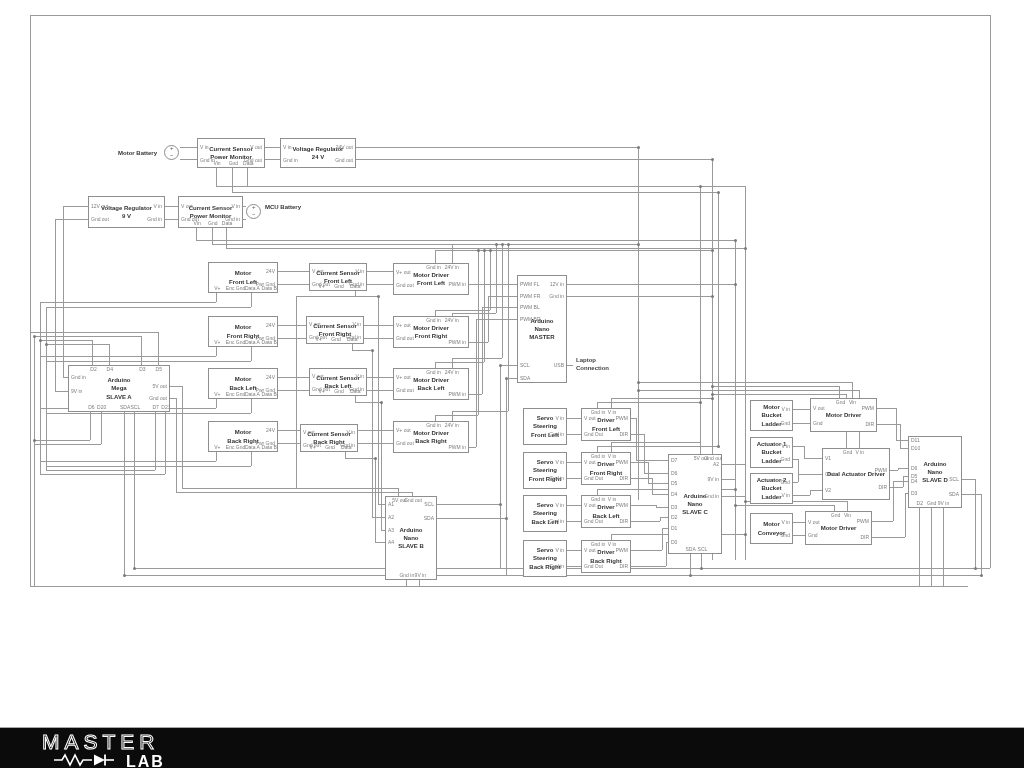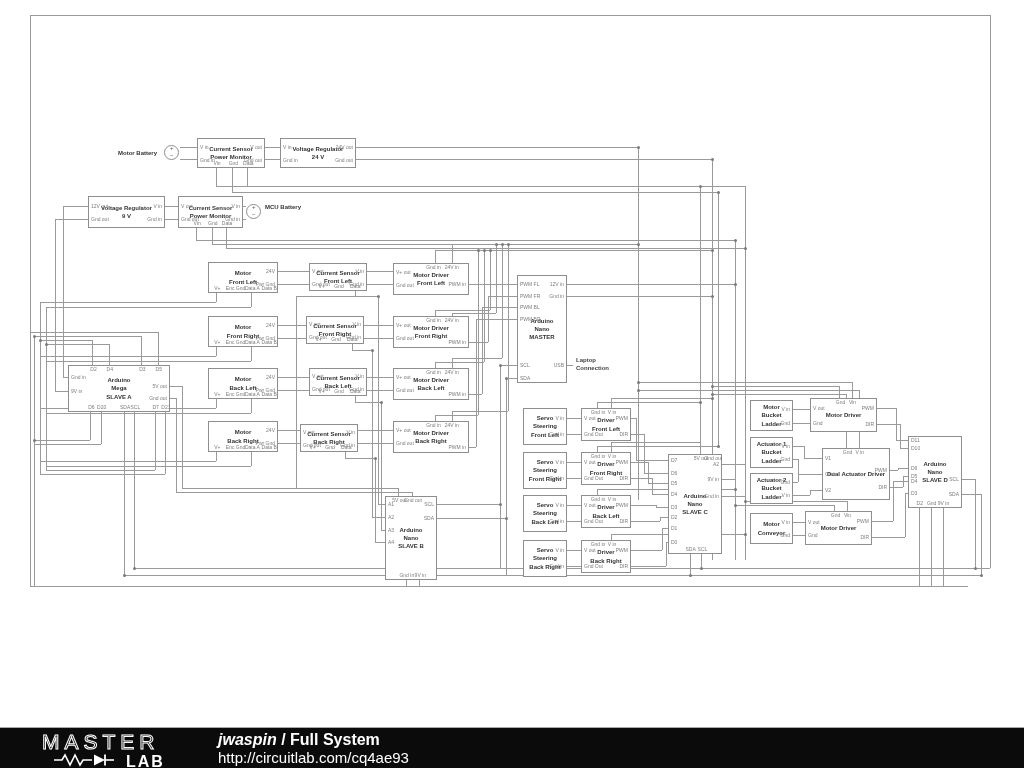--- a/index.html
+++ b/index.html
@@ -801,20 +801,14 @@
           <svg width="72" height="14" viewBox="0 0 72 14">
             <polyline points="0,7 8,7 11,2 16,12 21,2 26,12 29,7 38,7" fill="none" stroke="#ffffff" stroke-width="1.6"></polyline>
             <polygon points="40,1.5 40,12.5 51,7" fill="#ffffff"></polygon>
             <line x1="51" y1="1.5" x2="51" y2="12.5" stroke="#ffffff" stroke-width="1.8"></line>
             <line x1="51" y1="7" x2="60" y2="7" stroke="#ffffff" stroke-width="1.6"></line>
           </svg>
         </span>
         <span class="lab">LAB</span>
       </div>
     </div>
-    <div class="meta">
-      <div class="line1">
-        <span class="author">jwaspin</span><span> / </span><span class="title">Full System</span>
-      </div>
-      <div class="url">http://circuitlab.com/cq4ae93</div>
-    </div>
   </div>
 </div>
 
 </body></html>

